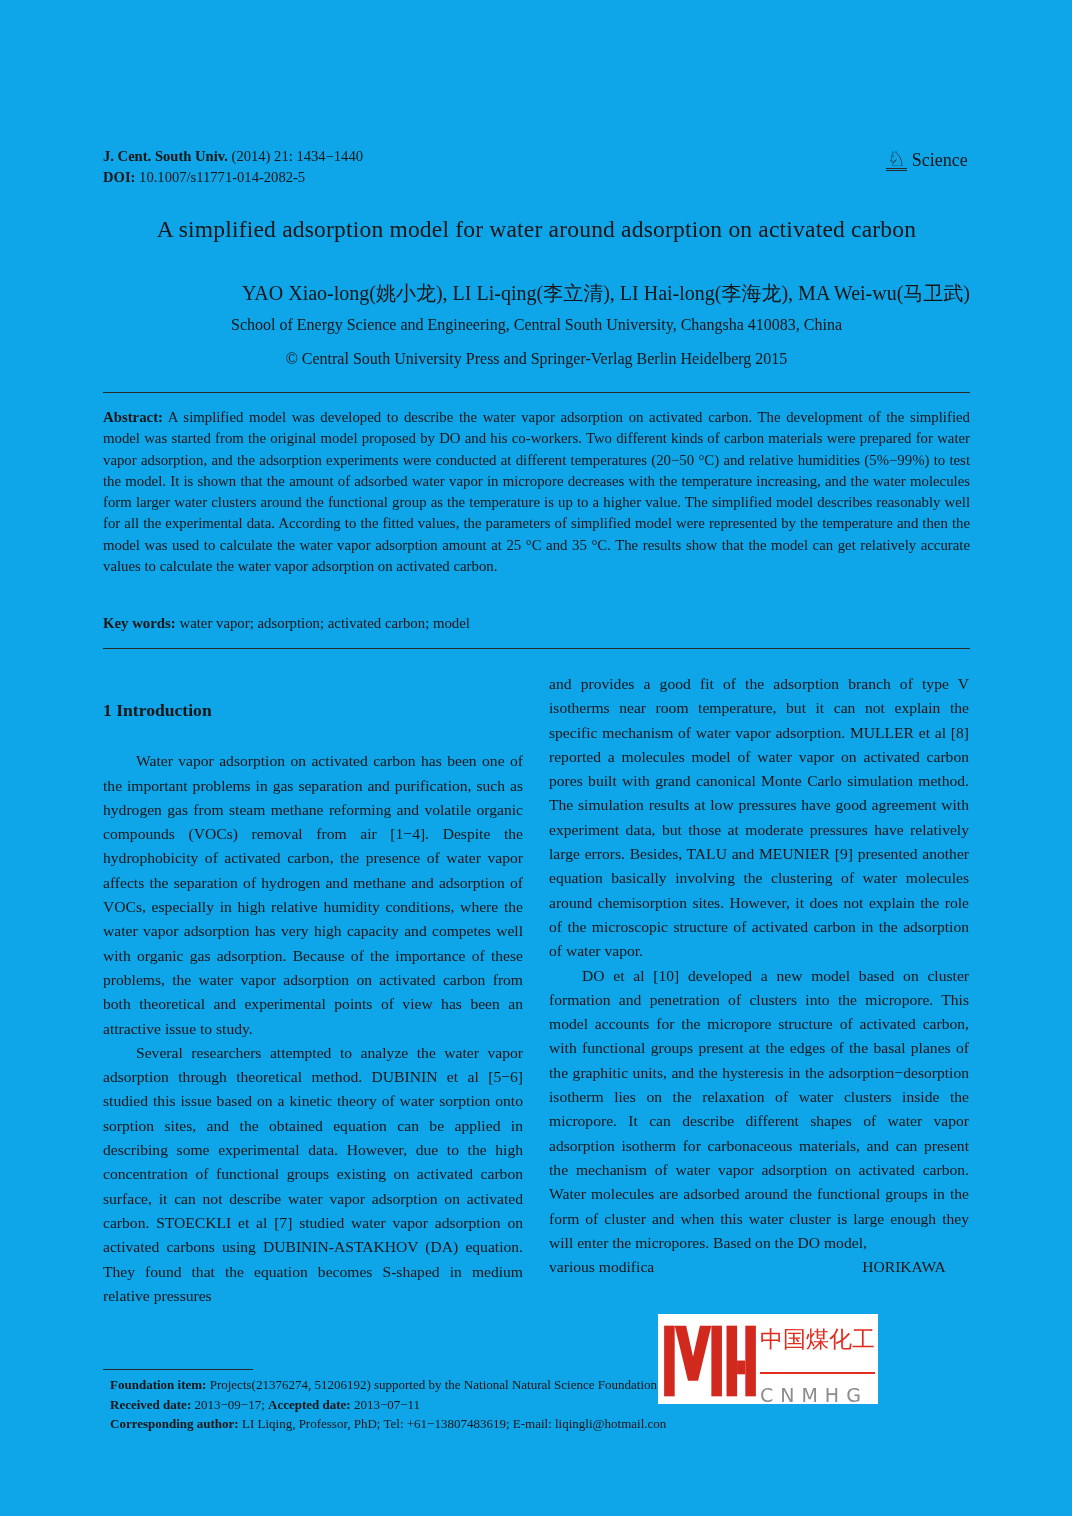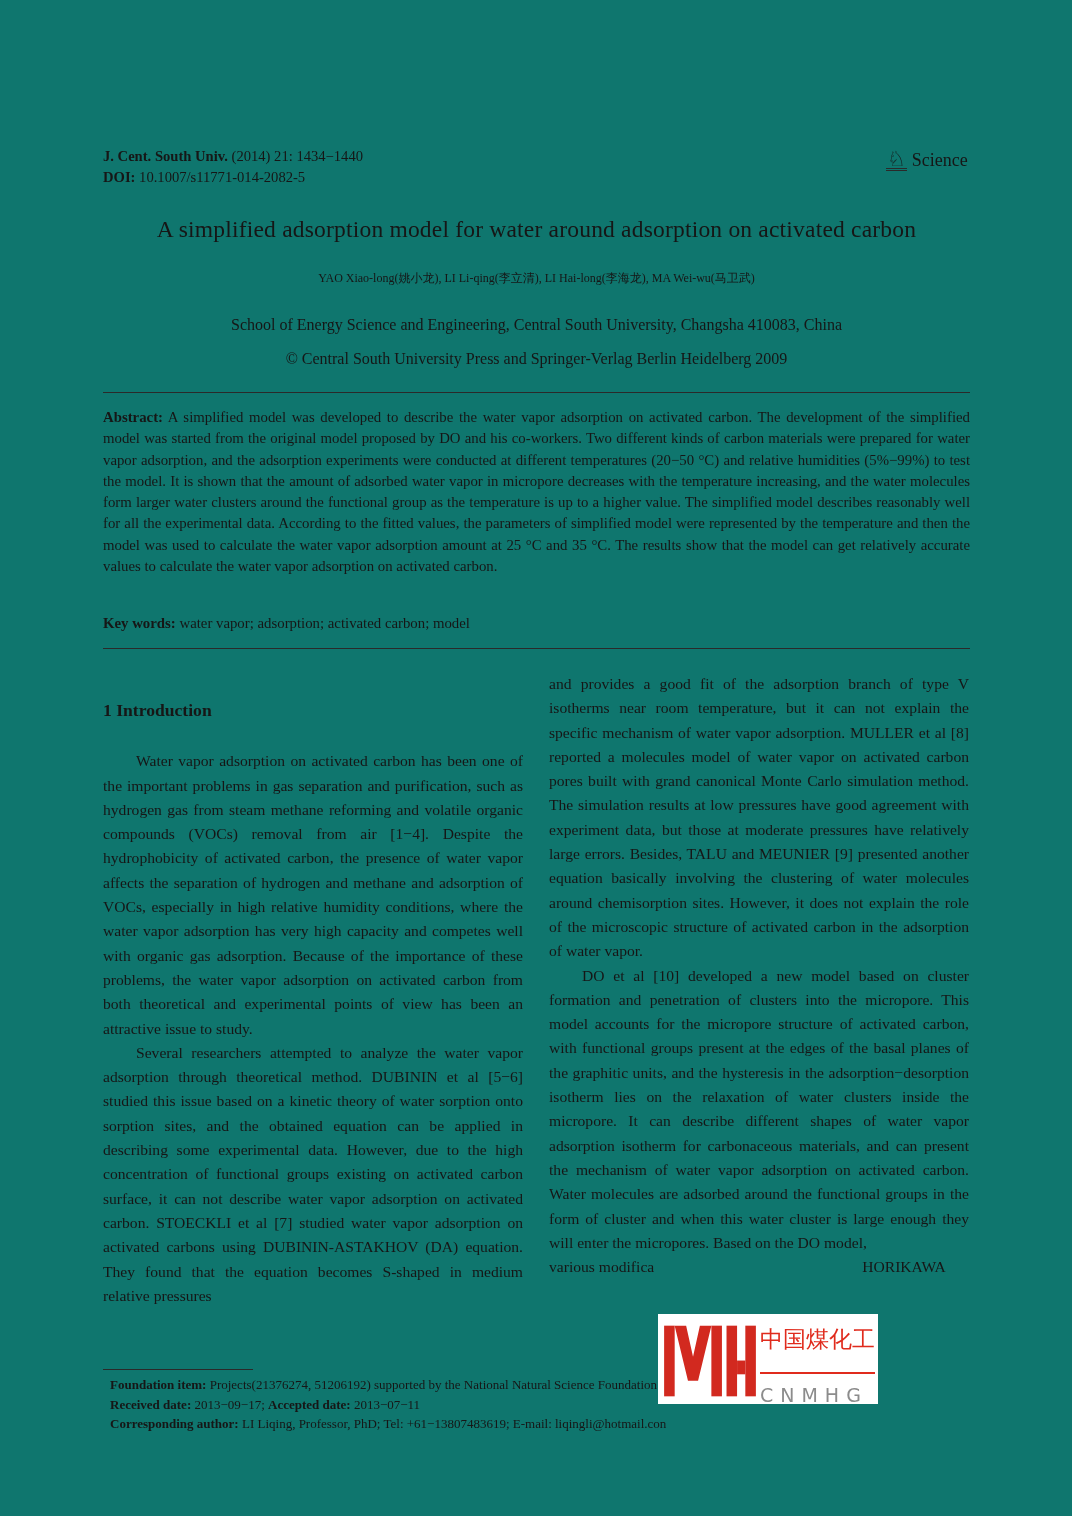--- a/index.html
+++ b/index.html
@@ -1,32 +1,32 @@
 <!DOCTYPE html>
 <html><head>
 <meta charset="utf-8">
 <style>
   html,body{margin:0;padding:0;background:#e8e8e8;}
   .page{
     position:relative;
     width:1072px;height:1516px;
     margin:0 auto;
-    background:#0f766e;
+    background:#0ea5e9;
     font-family:"Liberation Serif", serif;
     color:#161616;
     overflow:hidden;
   }
   
   .jheader{position:absolute;left:103px;top:146px;width:700px;font-size:14.6px;line-height:21px;}
   .jheader b{font-weight:bold;}
   .springer{position:absolute;left:886px;top:150px;display:flex;align-items:center;gap:5px;font-size:18px;}
   .springer .horse{font-size:21px;line-height:18px;border-bottom:3px double #2a2a2a;padding:0 1px 0 1px;}
   
   .title{position:absolute;left:63px;top:216px;width:947px;text-align:center;font-size:23.5px;letter-spacing:.2px;}
-  .authors{position:absolute;left:103px;top:270px;width:867px;text-align:center;font-size:12px;}
+  .authors{position:absolute;left:103px;top:280px;width:867px;text-align:right;font-size:20px;}
   .affil{position:absolute;left:103px;top:316px;width:867px;text-align:center;font-size:16px;}
   .copyright{position:absolute;left:103px;top:350px;width:867px;text-align:center;font-size:16px;}
   .rule{position:absolute;left:103px;width:867px;border-top:1.6px solid #2a2a2a;height:0;}
   .rule1{top:392px;}
   .rule2{top:648px;}
   
   .abstract{position:absolute;left:103px;top:407px;width:867px;font-size:14.8px;line-height:21.3px;text-align:justify;}
   .abstract b,.keywords b{font-weight:bold;}
   .keywords{position:absolute;left:103px;top:615px;width:867px;font-size:14.8px;}
   
@@ -63,21 +63,21 @@
   </div>
 
   <div class="springer">
     <span class="horse">♘</span>
     <span>Science</span>
   </div>
 
   <div class="title">A simplified adsorption model for water around adsorption on activated carbon</div>
   <div class="authors">YAO Xiao-long(姚小龙), LI Li-qing(李立清), LI Hai-long(李海龙), MA Wei-wu(马卫武)</div>
   <div class="affil">School of Energy Science and Engineering, Central South University, Changsha 410083, China</div>
-  <div class="copyright">© Central South University Press and Springer-Verlag Berlin Heidelberg 2009</div>
+  <div class="copyright">© Central South University Press and Springer-Verlag Berlin Heidelberg 2015</div>
 
   <div class="rule rule1"></div>
 
   <div class="abstract">
     <b>Abstract:</b><span> A simplified model was developed to describe the water vapor adsorption on activated carbon. The development of the simplified model was started from the original model proposed by DO and his co-workers. Two different kinds of carbon materials were prepared for water vapor adsorption, and the adsorption experiments were conducted at different temperatures (20−50 °C) and relative humidities (5%−99%) to test the model. It is shown that the amount of adsorbed water vapor in micropore decreases with the temperature increasing, and the water molecules form larger water clusters around the functional group as the temperature is up to a higher value. The simplified model describes reasonably well for all the experimental data. According to the fitted values, the parameters of simplified model were represented by the temperature and then the model was used to calculate the water vapor adsorption amount at 25 °C and 35 °C. The results show that the model can get relatively accurate values to calculate the water vapor adsorption on activated carbon.</span>
   </div>
 
   <div class="keywords">
     <b>Key words:</b><span> water vapor; adsorption; activated carbon; model</span>
   </div>

